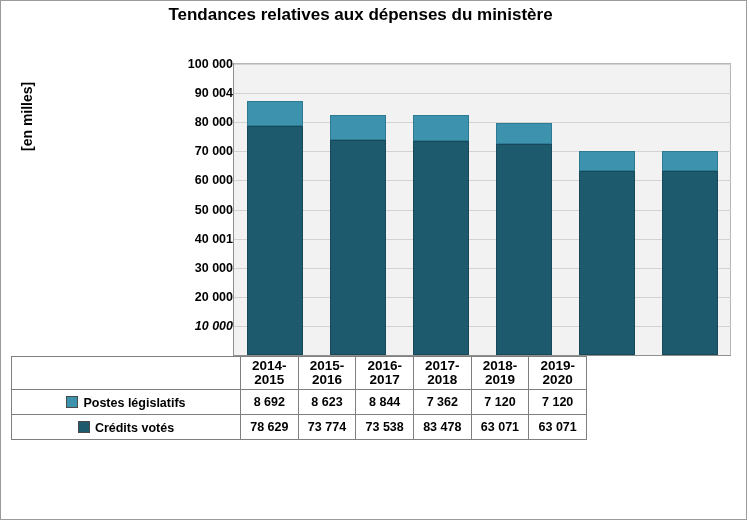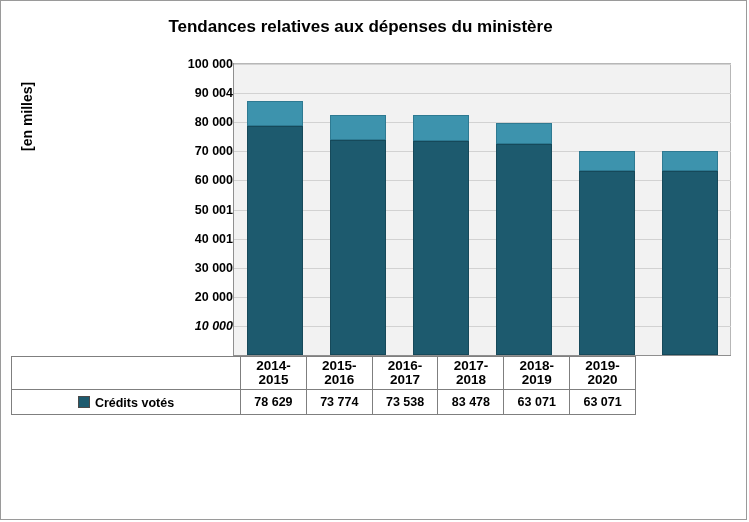--- a/index.html
+++ b/index.html
@@ -10,21 +10,21 @@
     color:#000000;
     overflow:hidden;
   }
   .frame{
     position:absolute;left:0;top:0;width:747px;height:520px;
     border:1px solid #9a9a9a;
     box-sizing:border-box;
     background:#ffffff;
   }
   .title{
-    position:absolute;left:0;top:16px;width:719px;
+    position:absolute;left:0;top:4px;width:719px;
     text-align:center;
     font-size:17px;font-weight:bold;
     letter-spacing:0px;
   }
   
   .plot-wrap{
     position:absolute;
     left:232px;top:62px;
     width:498px;height:293px;
   }
@@ -79,21 +79,21 @@
     left:18px;top:150px;
     font-size:14px;font-weight:bold;
     transform:rotate(-90deg);
     transform-origin:left top;
     white-space:nowrap;
   }
   
   table.datatable{
     position:absolute;
     left:10px;top:355px;
-    width:625px;
+    width:576px;
     border-collapse:collapse;
     font-size:12.5px;
   }
   table.datatable td{
     border:1px solid #7f7f7f;
     padding:2px 3px;
     text-align:center;
     vertical-align:middle;
     font-weight:bold;
     height:20px;
@@ -152,21 +152,21 @@
         <div class="ytick" style="top: 233.8px;">
           <span>20 000</span>
         </div>
         <div class="ytick" style="top: 204.7px;">
           <span>30 000</span>
         </div>
         <div class="ytick" style="top: 175.6px;">
           <span>40 001</span>
         </div>
         <div class="ytick" style="top: 146.5px;">
-          <span>50 001</span>
+          <span>50 000</span>
         </div>
         <div class="ytick" style="top: 117.4px;">
           <span>60 000</span>
         </div>
         <div class="ytick" style="top: 88.3px;">
           <span>70 000</span>
         </div>
         <div class="ytick" style="top: 59.2px;">
           <span>80 000</span>
         </div>
@@ -231,20 +231,31 @@
           <div>2018-</div>
           <div>2019</div>
         </td>
         <td class="yearhead">
           <div>2019-</div>
           <div>2020</div>
         </td>
       </tr>
 
 
+      <tr>
+        <td class="rowlabel">
+          <span class="swatch sw-legis"></span><span class="labeltext">Postes législatifs</span>
+        </td>
+        <td>8 692</td>
+        <td>8 623</td>
+        <td>8 844</td>
+        <td>7 362</td>
+        <td>7 120</td>
+        <td>7 120</td>
+      </tr>
 
       <tr>
         <td class="rowlabel">
           <span class="swatch sw-credit"></span><span class="labeltext">Crédits votés</span>
         </td>
         <td>78 629</td>
         <td>73 774</td>
         <td>73 538</td>
         <td>83 478</td>
         <td>63 071</td>

